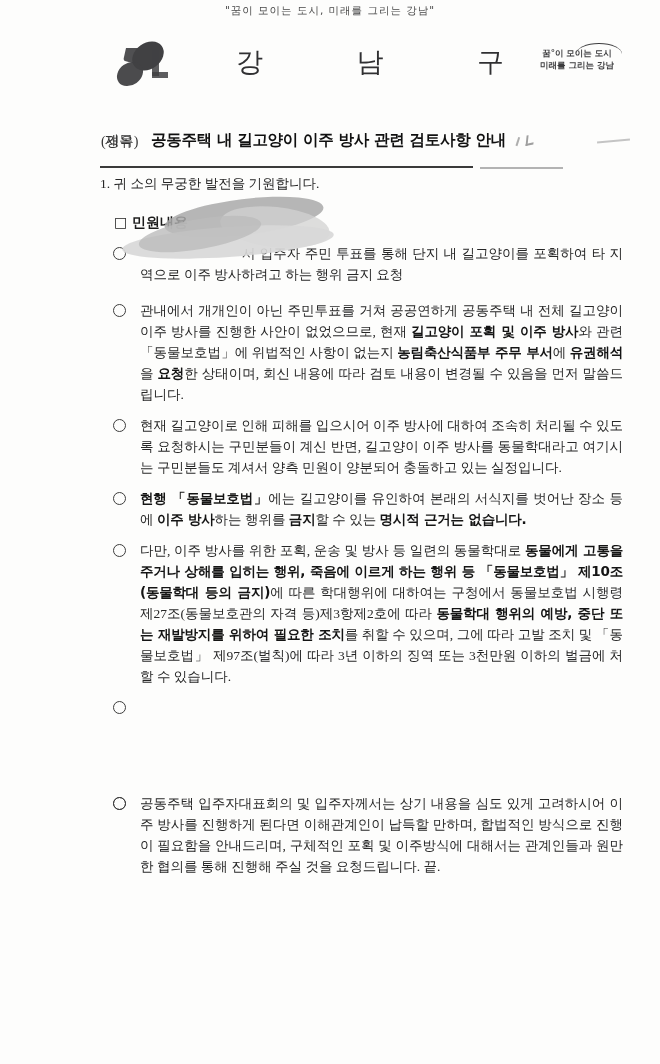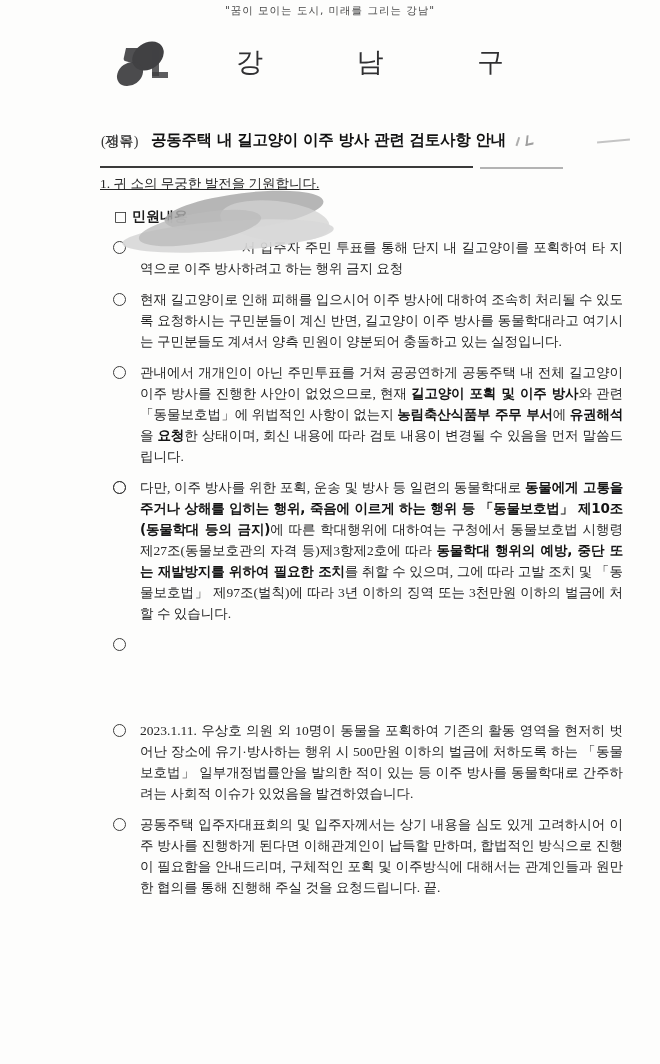--- a/index.html
+++ b/index.html
@@ -50,23 +50,23 @@
   .redact-mark2 { display:inline-block; width:8px; height:10px; margin-left:7px;
     border-left:2px solid #8f8f8f; border-bottom:2px solid #8f8f8f; transform:rotate(-12deg) skewX(-18deg); opacity:.85; }
   .underline-main { position:absolute; left:100px; top:166px; width:373px; height:2px; background:#3a3a3a; }
   .underline-light { position:absolute; left:480px; top:167px; width:83px; height:2px; background:#b3b3b3; }
   .dash-tr { position:absolute; left:597px; top:140px; width:33px; height:2px; background:#c4c4c4; transform:rotate(-5deg); }
   
   .body {
     position:absolute; left:100px; top:172px; width:523px;
     font-size:13.5px; line-height:21px; text-align:justify; color:#262626;
   }
-  .pnum { line-height:24px;text-decoration:underline; }
+  .pnum { line-height:24px; }
   .hang { padding-left:18px; text-indent:-18px; }
-  .sec { margin-top:9px; position:relative; }
+  .sec { margin-top:15px; position:relative; }
   .sec-h {
     margin-left:14px; font-family:"DejaVu Sans","Liberation Sans",sans-serif;
     font-weight:bold; font-size:14px; color:#1b1b1b; line-height:22px;
   }
   .bullet { position:relative; padding-left:40px; margin-top:10px; }
   .ring {
     position:absolute; left:13px; top:3.5px; width:13px; height:13px;
     border:1.6px solid #3d3d3d; border-radius:50%; background:transparent;
   }
   .btxt .b {
@@ -98,20 +98,25 @@
       <path d="M40 38 h16 v6 h-16 z" opacity="0.85"></path>
     </g>
   </svg>
 
   <div class="org-letters">
     <span>강</span>
     <span>남</span>
     <span>구</span>
   </div>
 
+  <div class="slogan">
+    <span class="arc"></span>
+    <div>꿈°이 모이는 도시</div>
+    <div>미래를 그리는 강남</div>
+  </div>
 
   <div class="row-via">(경유)</div>
   <div class="row-subject">
     <span>제목</span><span class="subject-title">공동주택 내 길고양이 이주 방사 관련 검토사항 안내</span><span class="redact-mark1"></span><span class="redact-mark2"></span>
   </div>
   <div class="underline-main"></div>
   <div class="underline-light"></div>
   <div class="dash-tr"></div>
 
   <div class="body">
@@ -125,44 +130,44 @@
       </div>
       <div class="blob blob1"></div>
       <div class="blob blob4"></div>
       <div class="blob blob2"></div>
       <div class="blob blob3"></div>
     </div>
 
     <div class="sec">
       <div class="bullet">
         <span class="ring"></span>
+        <span class="btxt"><span>관내에서 개개인이 아닌 주민투표를 거쳐 공공연하게 공동주택 내 전체 길고양이 이주 방사를 진행한 사안이 없었으므로, 현재 </span><span class="b">길고양이 포획 및 이주 방사</span><span>와 관련 「동물보호법」에 위법적인 사항이 없는지 </span><span class="b">농림축산식품부 주무 부서</span><span>에 </span><span class="b">유권해석</span><span>을 </span><span class="b">요청</span><span>한 상태이며, 회신 내용에 따라 검토 내용이 변경될 수 있음을 먼저 말씀드립니다.</span></span>
+      </div>
+      <div class="bullet">
+        <span class="ring"></span>
         <span class="btxt"><span>현재 길고양이로 인해 피해를 입으시어 이주 방사에 대하여 조속히 처리될 수 있도록 요청하시는 구민분들이 계신 반면, 길고양이 이주 방사를 동물학대라고 여기시는 구민분들도 계셔서 양측 민원이 양분되어 충돌하고 있는 실정입니다.</span></span>
       </div>
       <div class="bullet">
         <span class="ring"></span>
-        <span class="btxt"><span>관내에서 개개인이 아닌 주민투표를 거쳐 공공연하게 공동주택 내 전체 길고양이 이주 방사를 진행한 사안이 없었으므로, 현재 </span><span class="b">길고양이 포획 및 이주 방사</span><span>와 관련 「동물보호법」에 위법적인 사항이 없는지 </span><span class="b">농림축산식품부 주무 부서</span><span>에 </span><span class="b">유권해석</span><span>을 </span><span class="b">요청</span><span>한 상태이며, 회신 내용에 따라 검토 내용이 변경될 수 있음을 먼저 말씀드립니다.</span></span>
-      </div>
-      <div class="bullet">
-        <span class="ring"></span>
+        <span class="btxt"><span class="b">현행 「동물보호법」</span><span>에는 길고양이를 유인하여 본래의 서식지를 벗어난 장소 등에 </span><span class="b">이주 방사</span><span>하는 행위를 </span><span class="b">금지</span><span>할 수 있는 </span><span class="b">명시적 근거는 없습니다.</span></span>
       </div>
       <div class="bullet">
         <span class="ring"></span>
         <span class="btxt"><span>다만, 이주 방사를 위한 포획, 운송 및 방사 등 일련의 동물학대로 </span><span class="b">동물에게 고통을 주거나 상해를 입히는 행위, 죽음에 이르게 하는 행위 등 「동물보호법」 제10조(동물학대 등의 금지)</span><span>에 따른 학대행위에 대하여는 구청에서 동물보호법 시행령 제27조(동물보호관의 자격 등)제3항제2호에 따라 </span><span class="b">동물학대 행위의 예방, 중단 또는 재발방지를 위하여 필요한 조치</span><span>를 취할 수 있으며, 그에 따라 고발 조치 및 「동물보호법」 제97조(벌칙)에 따라 3년 이하의 징역 또는 3천만원 이하의 벌금에 처할 수 있습니다.</span></span>
       </div>
       <div class="bullet">
         <span class="ring"></span>
       </div>
     </div>
 
     <div class="spacer"></div>
 
     <div class="sec" style="margin-top:0;">
       <div class="bullet" style="margin-top:0;">
         <span class="ring"></span>
-        <span class="btxt"><span>2023.1.11. 우상호 의원 외 10명이 동물을 포획하여 기존의 활동 영역을 현저히 벗어난 장소에 유기·방사하는 행위 시 500만원 이하의 벌금에 처하도록 하는 「동물보호법」 일부개정법률안을 발의한 적이 있는 등 이주 방사를 동물학대로 간주하려는 사회적 이슈가 있었음을 발견하였습니다.</span></span>
       </div>
       <div class="bullet">
         <span class="ring"></span>
         <span class="btxt"><span>공동주택 입주자대표회의 및 입주자께서는 상기 내용을 심도 있게 고려하시어 이주 방사를 진행하게 된다면 이해관계인이 납득할 만하며, 합법적인 방식으로 진행이 필요함을 안내드리며, 구체적인 포획 및 이주방식에 대해서는 관계인들과 원만한 협의를 통해 진행해 주실 것을 요청드립니다.  끝.</span></span>
       </div>
     </div>
   </div>
 
 </div>
 

